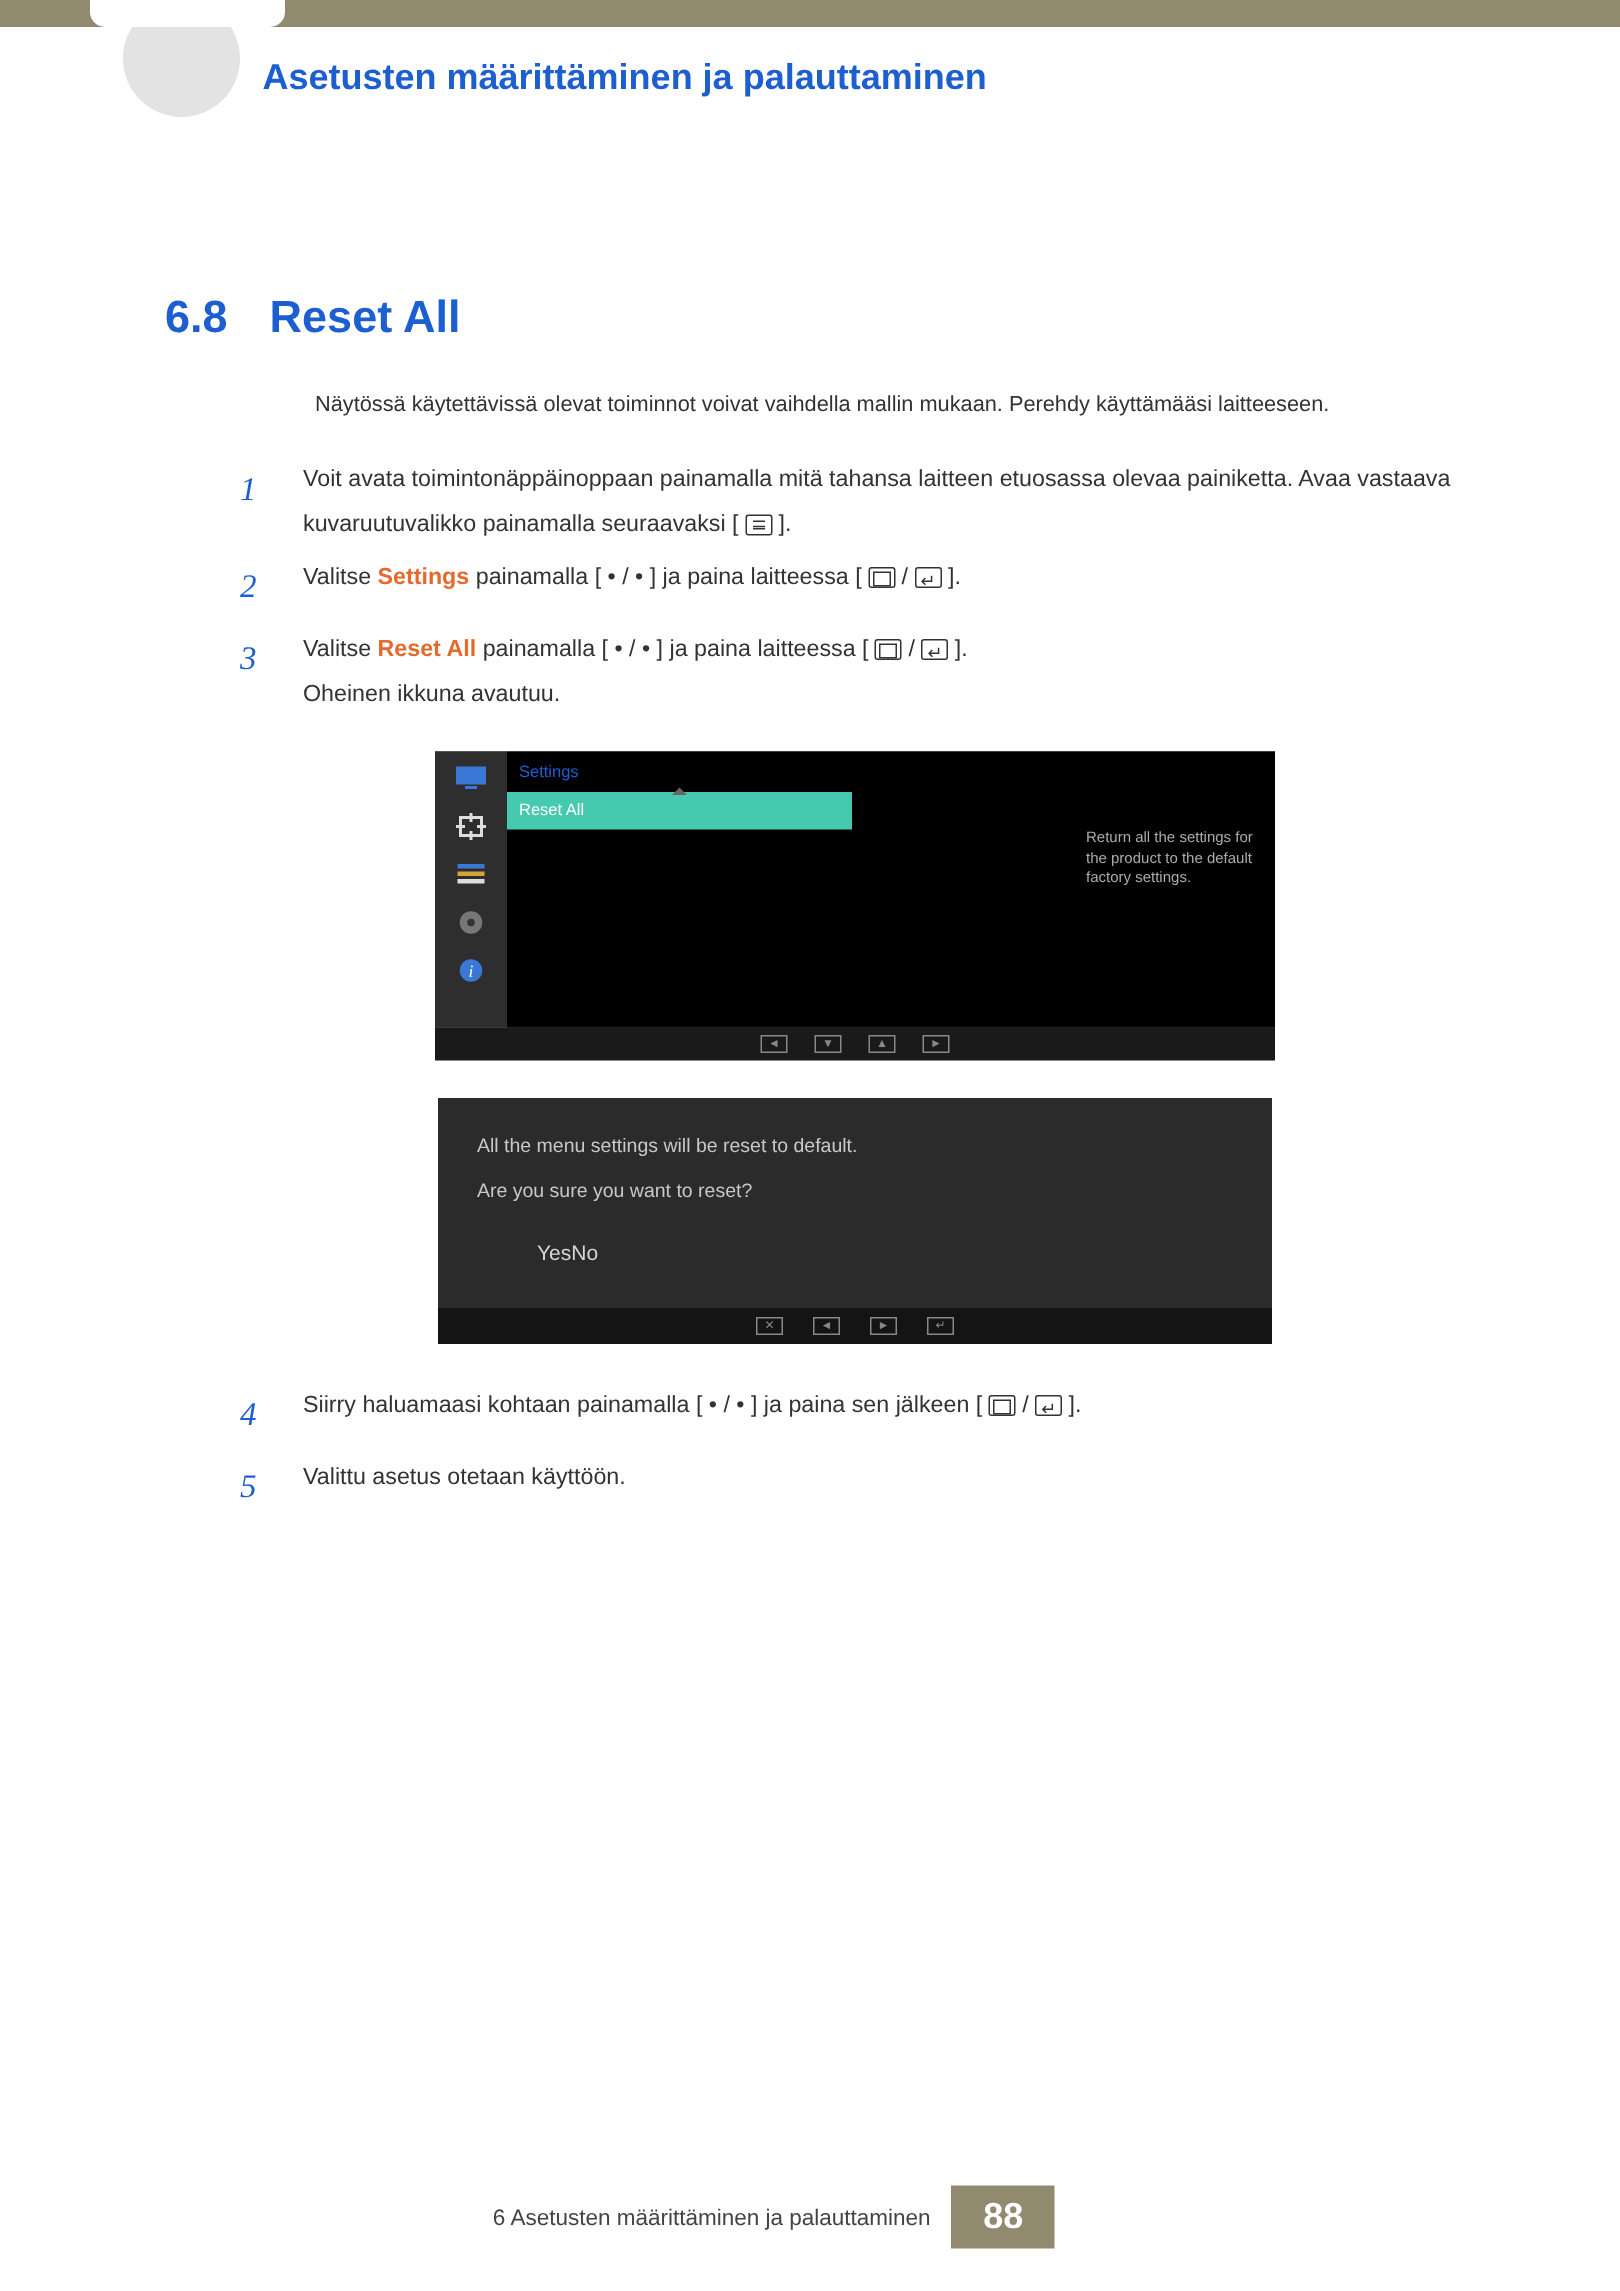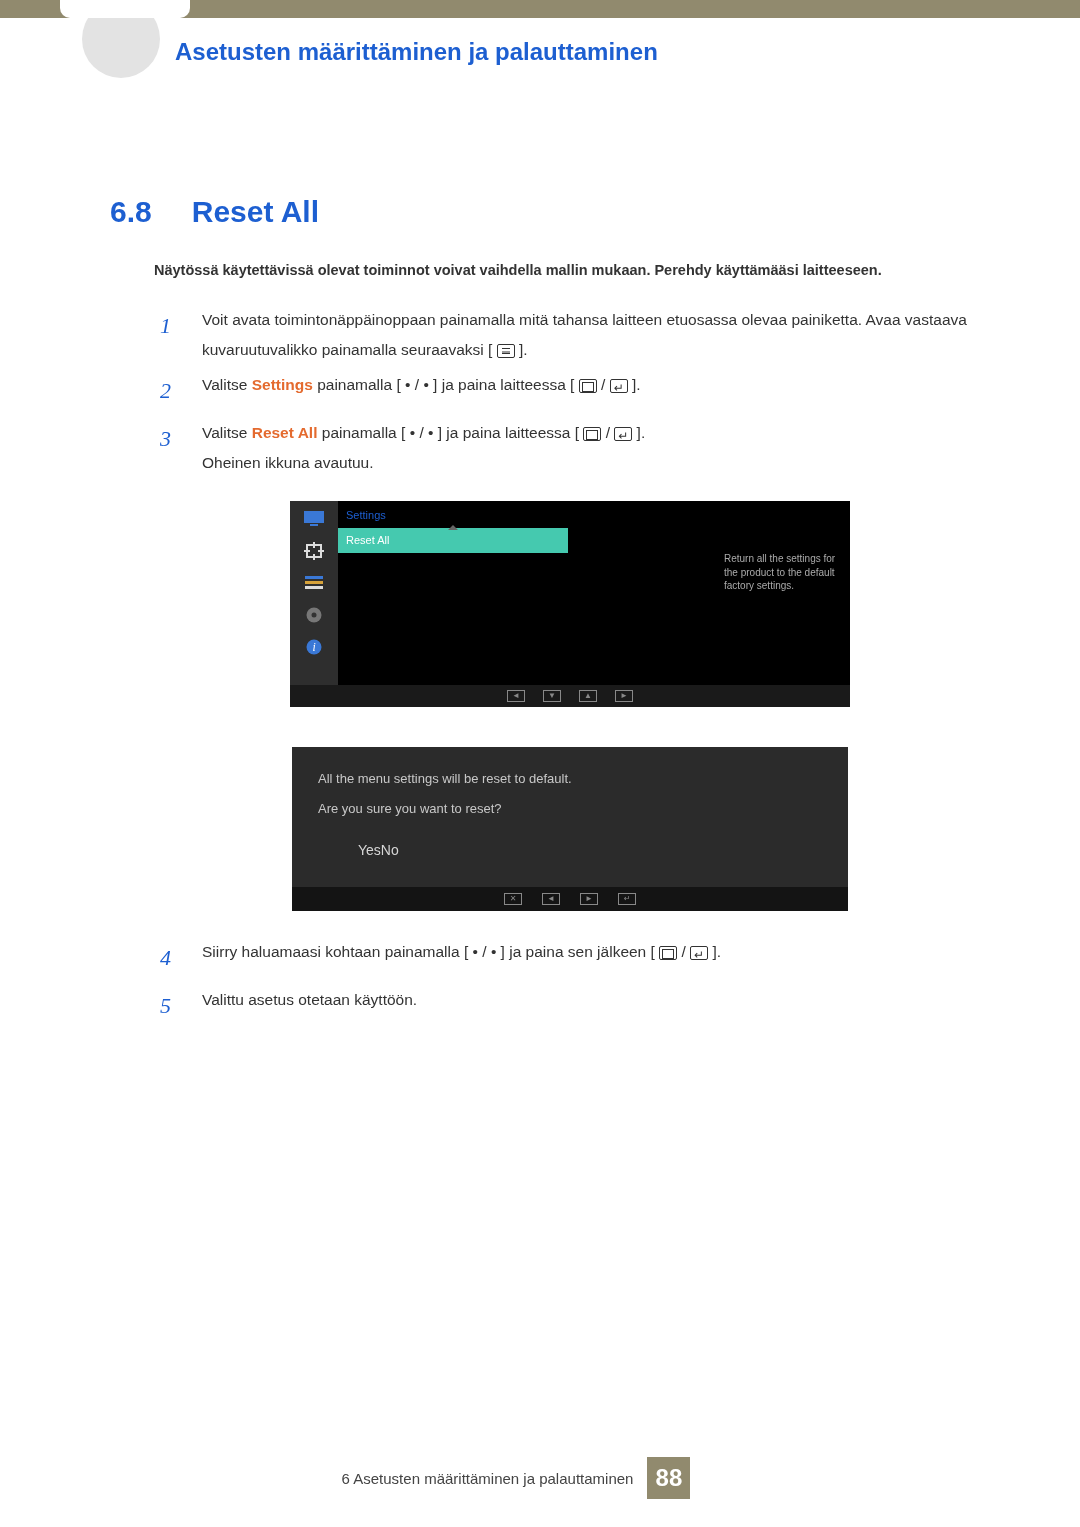--- a/index.html
+++ b/index.html
@@ -43,34 +43,34 @@
     color: #1d5fd1;
     font-weight: bold;
     z-index: 3;
   }
   .content {
     position: absolute;
     top: 195px;
     left: 110px;
     right: 100px;
   }
-  .section-row { display: flex; gap: 40px; align-items: baseline; }
+  .section-row { display: flex; gap: 28px; align-items: baseline; }
   .sec-num {
     color: #1d5fd1; font-size: 30px; font-weight: bold;
   }
   .sec-title {
     color: #1d5fd1; font-size: 30px; font-weight: bold;
   }
   .body-p {
     margin-top: 50px; margin-left: 50px;
     font-size: 16px; color: #333;
   }
   .note-p {
-    margin-top: 30px; margin-left: 44px; margin-right: 10px;
-    font-size: 14.5px; color: #333; line-height: 1.55; font-weight: bold;
+    margin-top: 30px; margin-left: 100px; margin-right: 10px;
+    font-size: 14.5px; color: #333; line-height: 1.55;
   }
   .subsec {
     margin-top: 48px; margin-left: 50px;
     color: #1d5fd1; font-size: 19px; font-weight: bold;
   }
   .subsec-num { margin-right: 16px; }
   .steps {
     margin-top: 24px; margin-left: 50px;
     font-size: 15.5px; color: #333; line-height: 1.9;
   }
@@ -143,21 +143,21 @@
     display: flex; justify-content: center; align-items: center; gap: 18px;
   }
   .nav-btn {
     width: 18px; height: 12px; border: 1px solid #888;
     display: flex; align-items: center; justify-content: center;
     color: #888; font-size: 8px;
   }
 
   
   .dlg {
-    width: 556px; margin: 40px auto 0;
+    width: 556px; margin: 25px auto 0;
   }
   .dlg-body {
     background: #2b2b2b; color: #c8c8c8; font-size: 13px;
     padding: 22px 26px 8px; line-height: 1.5;
     font-family: Arial, sans-serif;
   }
   .dlg-actions {
     display: flex; justify-content: flex-start;
     padding: 22px 40px 18px;
   }
@@ -169,21 +169,21 @@
 
   
   .footer {
     position: absolute; bottom: 28px; left: 0; right: 0;
     display: flex; justify-content: center; align-items: center;
   }
   .footer-text {
     font-size: 15px; color: #444; margin-right: 14px;
   }
   .page-badge {
-    width: 43px; height: 42px; background: #918a6e;
+    width: 69px; height: 42px; background: #918a6e;
     color: #fff; font-size: 24px; font-weight: bold;
     display: flex; align-items: center; justify-content: center;
     margin-right: 48px;
   }
 </style>
 </head>
 <body>
 
 <div class="top-strip"></div>
 <div class="tab-shape"></div>

